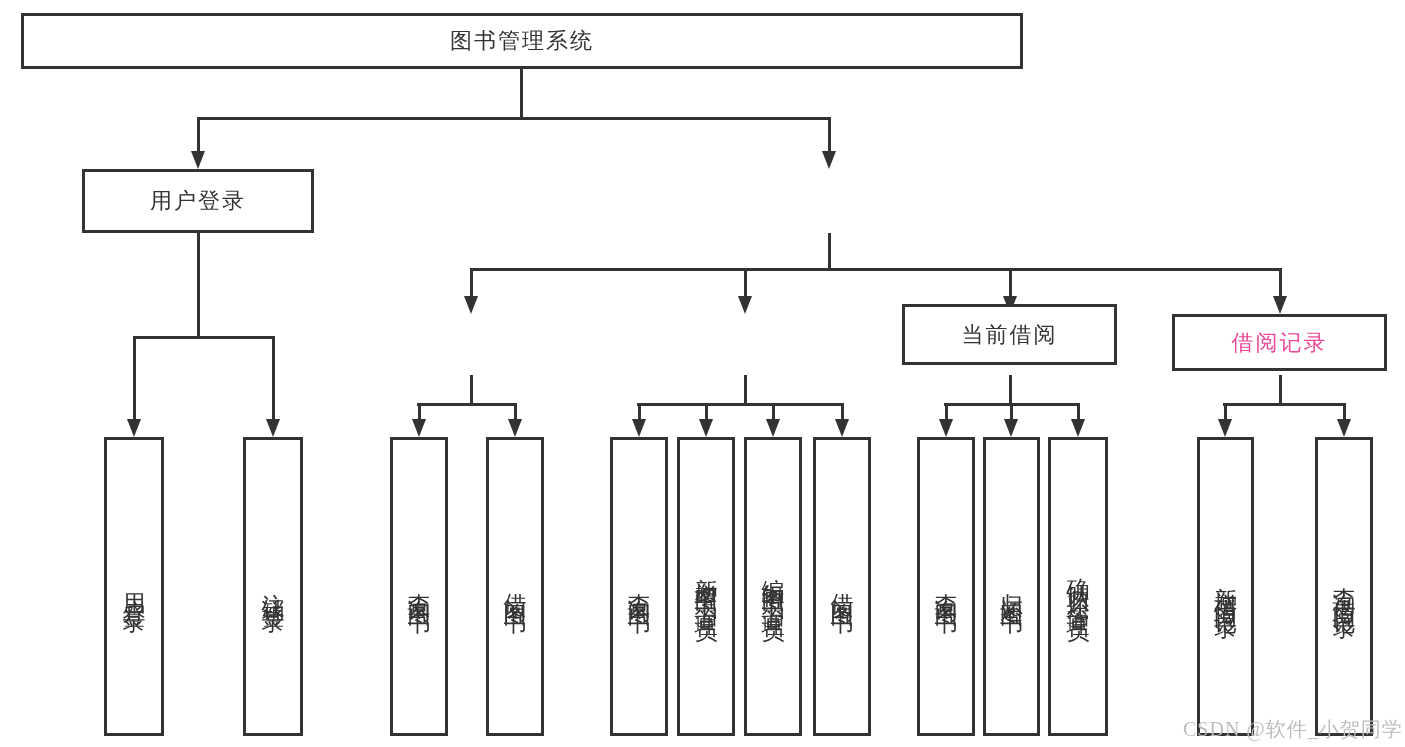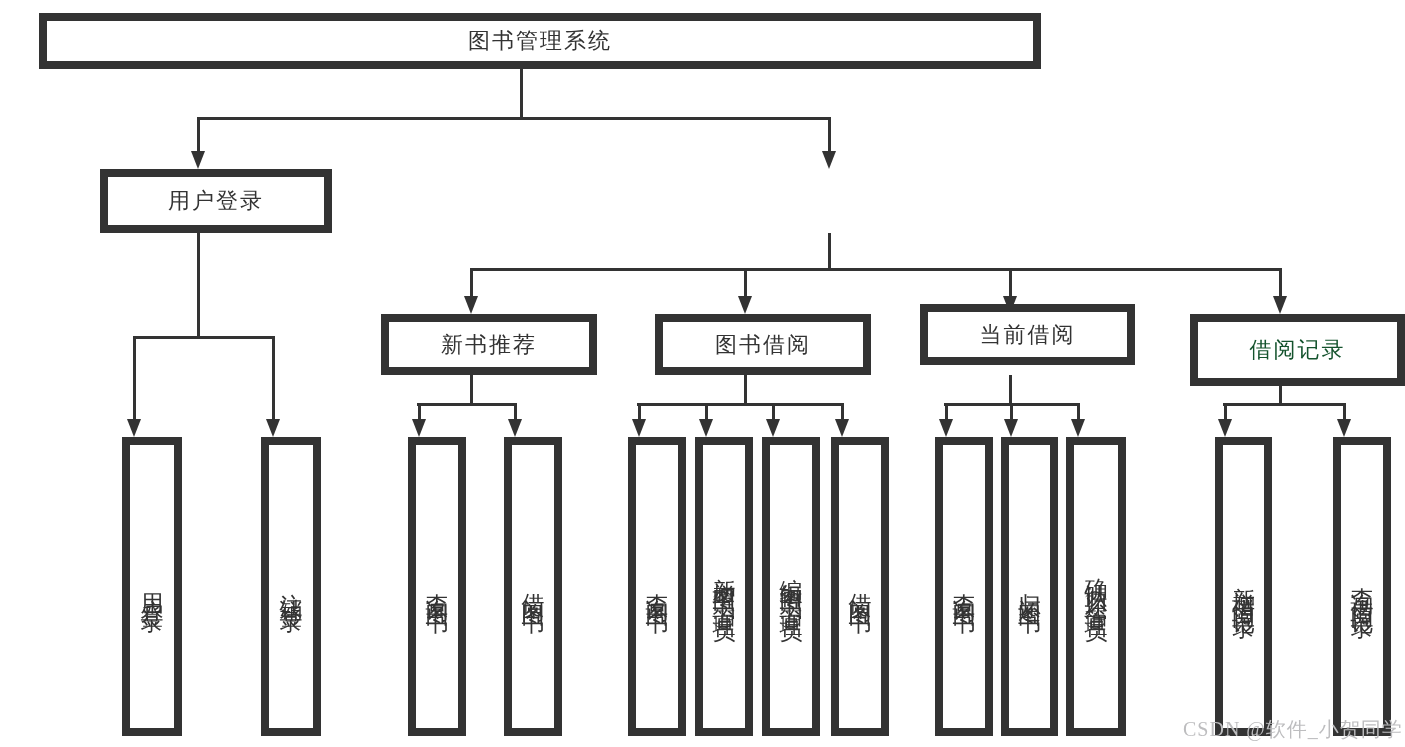--- a/index.html
+++ b/index.html
@@ -3,24 +3,23 @@
 <meta charset="utf-8">
 <style>
   html,body { margin:0; padding:0; background:#ffffff; }
   .canvas {
     position:relative; width:1405px; height:747px; background:#ffffff;
     font-family:"DejaVu Sans","Liberation Sans",sans-serif;
     color:#333333; overflow:hidden;
   }
   .box {
     position:absolute; background:#ffffff;
-    border:8px solid #1d4ed8; box-sizing:border-box;
+    border:3px solid #1d4ed8; box-sizing:border-box;
     display:flex; align-items:center; justify-content:center;
     z-index:2;
-    margin-left:18px;
   }
   .box.h { font-size:22px; letter-spacing:2px; white-space:nowrap; }
   .box.v {
     writing-mode:vertical-rl; text-orientation:mixed;
     font-size:23px; letter-spacing:6px; line-height:1;
   }
   .vline, .hline { position:absolute; background:#333333; z-index:1; }
   .arrow {
     position:absolute; width:0; height:0; z-index:1;
     border-left:7px solid transparent;
@@ -60,24 +59,22 @@
   <div class="hline" style="left: 470px; top: 268px; width: 812px; height: 3px; background: rgb(51, 51, 51);"></div>
   <div class="vline" style="left: 470px; top: 271px; width: 3px; height: 27px; background: rgb(51, 51, 51);"></div>
   <div class="vline" style="left: 744px; top: 271px; width: 3px; height: 27px; background: rgb(51, 51, 51);"></div>
   <div class="vline" style="left: 1009px; top: 271px; width: 3px; height: 27px; background: rgb(51, 51, 51);"></div>
   <div class="vline" style="left: 1279px; top: 271px; width: 3px; height: 27px; background: rgb(51, 51, 51);"></div>
   <div class="arrow" style="left: 464px; top: 296px; border-top-color: rgb(51, 51, 51);"></div>
   <div class="arrow" style="left: 738px; top: 296px; border-top-color: rgb(51, 51, 51);"></div>
   <div class="arrow" style="left: 1003px; top: 296px; border-top-color: rgb(51, 51, 51);"></div>
   <div class="arrow" style="left: 1273px; top: 296px; border-top-color: rgb(51, 51, 51);"></div>
 
-  <div class="box h" style="left: 363px; top: 314px; width: 216px; height: 61px; border-color: rgb(51, 51, 51); background: rgb(255, 255, 255); color: rgb(51, 51, 51);">新书推荐</div>
-  <div class="box h" style="left: 637px; top: 314px; width: 216px; height: 61px; border-color: rgb(51, 51, 51); background: rgb(255, 255, 255); color: rgb(51, 51, 51);">图书借阅</div>
   <div class="box h" style="left: 902px; top: 304px; width: 215px; height: 61px; border-color: rgb(51, 51, 51); background: rgb(255, 255, 255); color: rgb(51, 51, 51);">当前借阅</div>
-  <div class="box h" style="left: 1172px; top: 314px; width: 215px; height: 72px; border-color: rgb(51, 51, 51); background: rgb(255, 255, 255); color: #14532d;">借阅记录</div>
+  <div class="box h" style="left: 1172px; top: 314px; width: 215px; height: 57px; border-color: rgb(51, 51, 51); background: rgb(255, 255, 255); color: #ec4899;">借阅记录</div>
 
   <div class="vline" style="left: 470px; top: 375px; width: 3px; height: 28px; background: rgb(51, 51, 51);"></div>
   <div class="hline" style="left: 417px; top: 403px; width: 100px; height: 3px; background: rgb(51, 51, 51);"></div>
   <div class="vline" style="left: 418px; top: 406px; width: 3px; height: 15px; background: rgb(51, 51, 51);"></div>
   <div class="vline" style="left: 514px; top: 406px; width: 3px; height: 15px; background: rgb(51, 51, 51);"></div>
   <div class="arrow" style="left: 412px; top: 419px; border-top-color: rgb(51, 51, 51);"></div>
   <div class="arrow" style="left: 508px; top: 419px; border-top-color: rgb(51, 51, 51);"></div>
 
   <div class="vline" style="left: 744px; top: 375px; width: 3px; height: 28px; background: rgb(51, 51, 51);"></div>
   <div class="hline" style="left: 637px; top: 403px; width: 207px; height: 3px; background: rgb(51, 51, 51);"></div>

